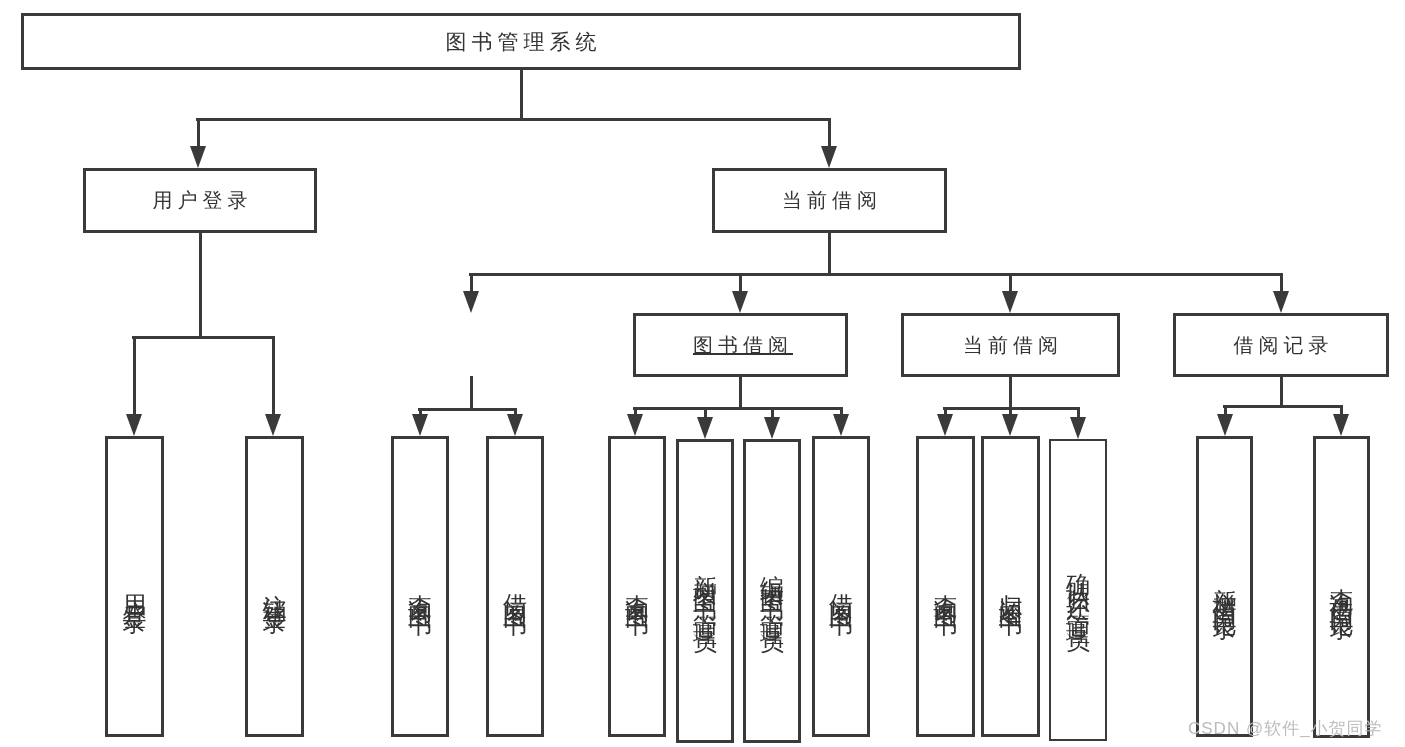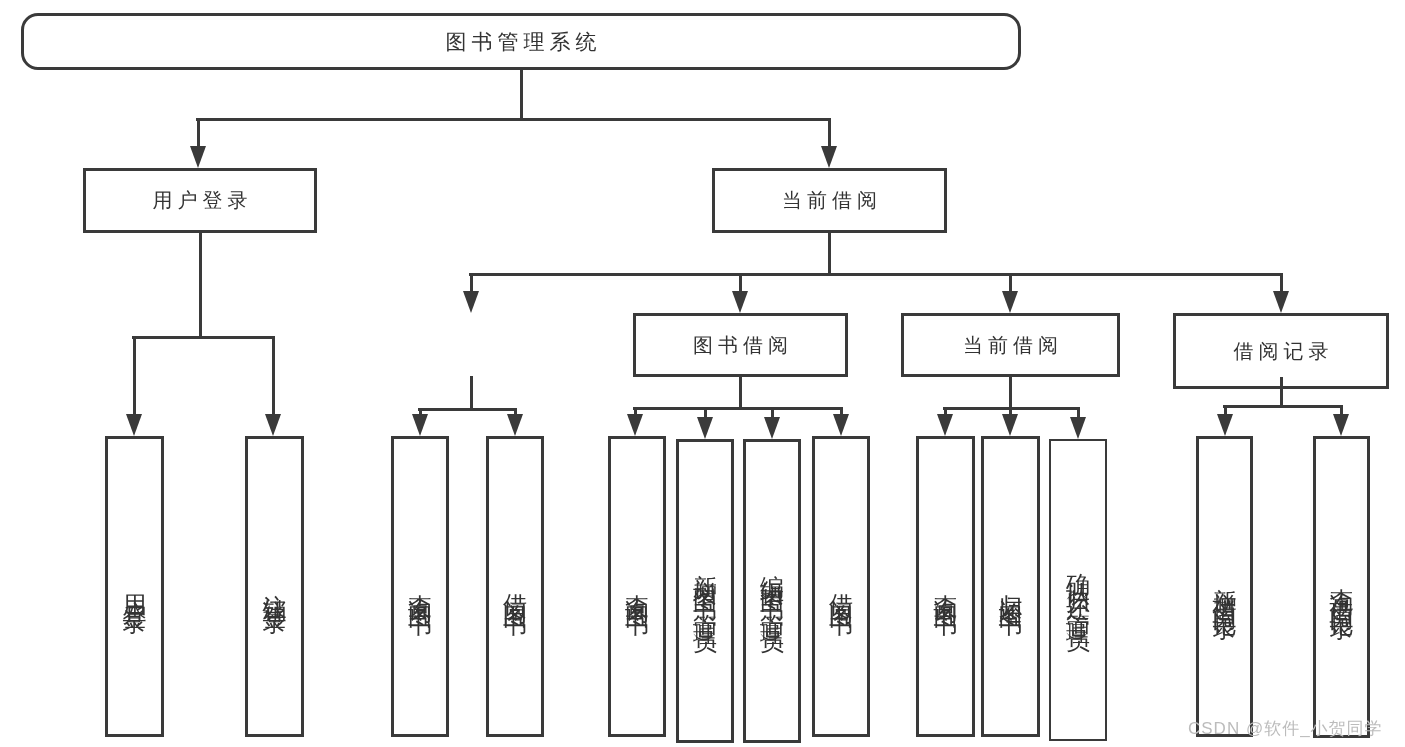--- a/index.html
+++ b/index.html
@@ -14,21 +14,21 @@
   
   .hbox{
     position:absolute;
     box-sizing:border-box;
     border:3px solid #3a3a3a;
     background:#ffffff;
     display:flex;align-items:center;justify-content:center;
     font-size:20px;letter-spacing:5px;
     white-space:nowrap;
   }
-  .hbox.root{font-size:21px;border-radius:17px;}
+  .hbox.root{font-size:21px;}
   .hbox .lbl{transform:translateX(2.5px);} 
   .vbox{
     position:absolute;
     box-sizing:border-box;
     border:3px solid #3a3a3a;
     background:#ffffff;
     display:flex;align-items:center;justify-content:center;
   }
   .vbox.thin{border-width:2px;}
   .vtext{
@@ -92,27 +92,27 @@
   <div class="hline" style="left:469px;top:273px;width:814px;"></div>
   <div class="vline" style="left:470px;top:273px;height:18px;"></div>
   <div class="arr" style="left:463px;top:291px;"></div>
   <div class="vline" style="left:739px;top:273px;height:18px;"></div>
   <div class="arr" style="left:732px;top:291px;"></div>
   <div class="vline" style="left:1009px;top:273px;height:18px;"></div>
   <div class="arr" style="left:1002px;top:291px;"></div>
   <div class="vline" style="left:1280px;top:273px;height:18px;"></div>
   <div class="arr" style="left:1273px;top:291px;"></div>
 
-  <div class="hbox" style="left:633px;top:313px;width:215px;height:64px;">
+  <div class="hbox" style="left:633px;top:313px;width:215px;height:64px;text-decoration:underline;">
     <span class="lbl">图书借阅</span>
   </div>
   <div class="hbox" style="left:901px;top:313px;width:219px;height:64px;">
     <span class="lbl">当前借阅</span>
   </div>
-  <div class="hbox" style="left:1173px;top:313px;width:216px;height:76px;">
+  <div class="hbox" style="left:1173px;top:313px;width:216px;height:64px;">
     <span class="lbl">借阅记录</span>
   </div>
 
   <div class="vline" style="left:470px;top:376px;height:32px;"></div>
   <div class="hline" style="left:418px;top:408px;width:99px;"></div>
   <div class="vline" style="left:419px;top:408px;height:6px;"></div>
   <div class="arr" style="left:412px;top:414px;"></div>
   <div class="vline" style="left:514px;top:408px;height:6px;"></div>
   <div class="arr" style="left:507px;top:414px;"></div>
 

